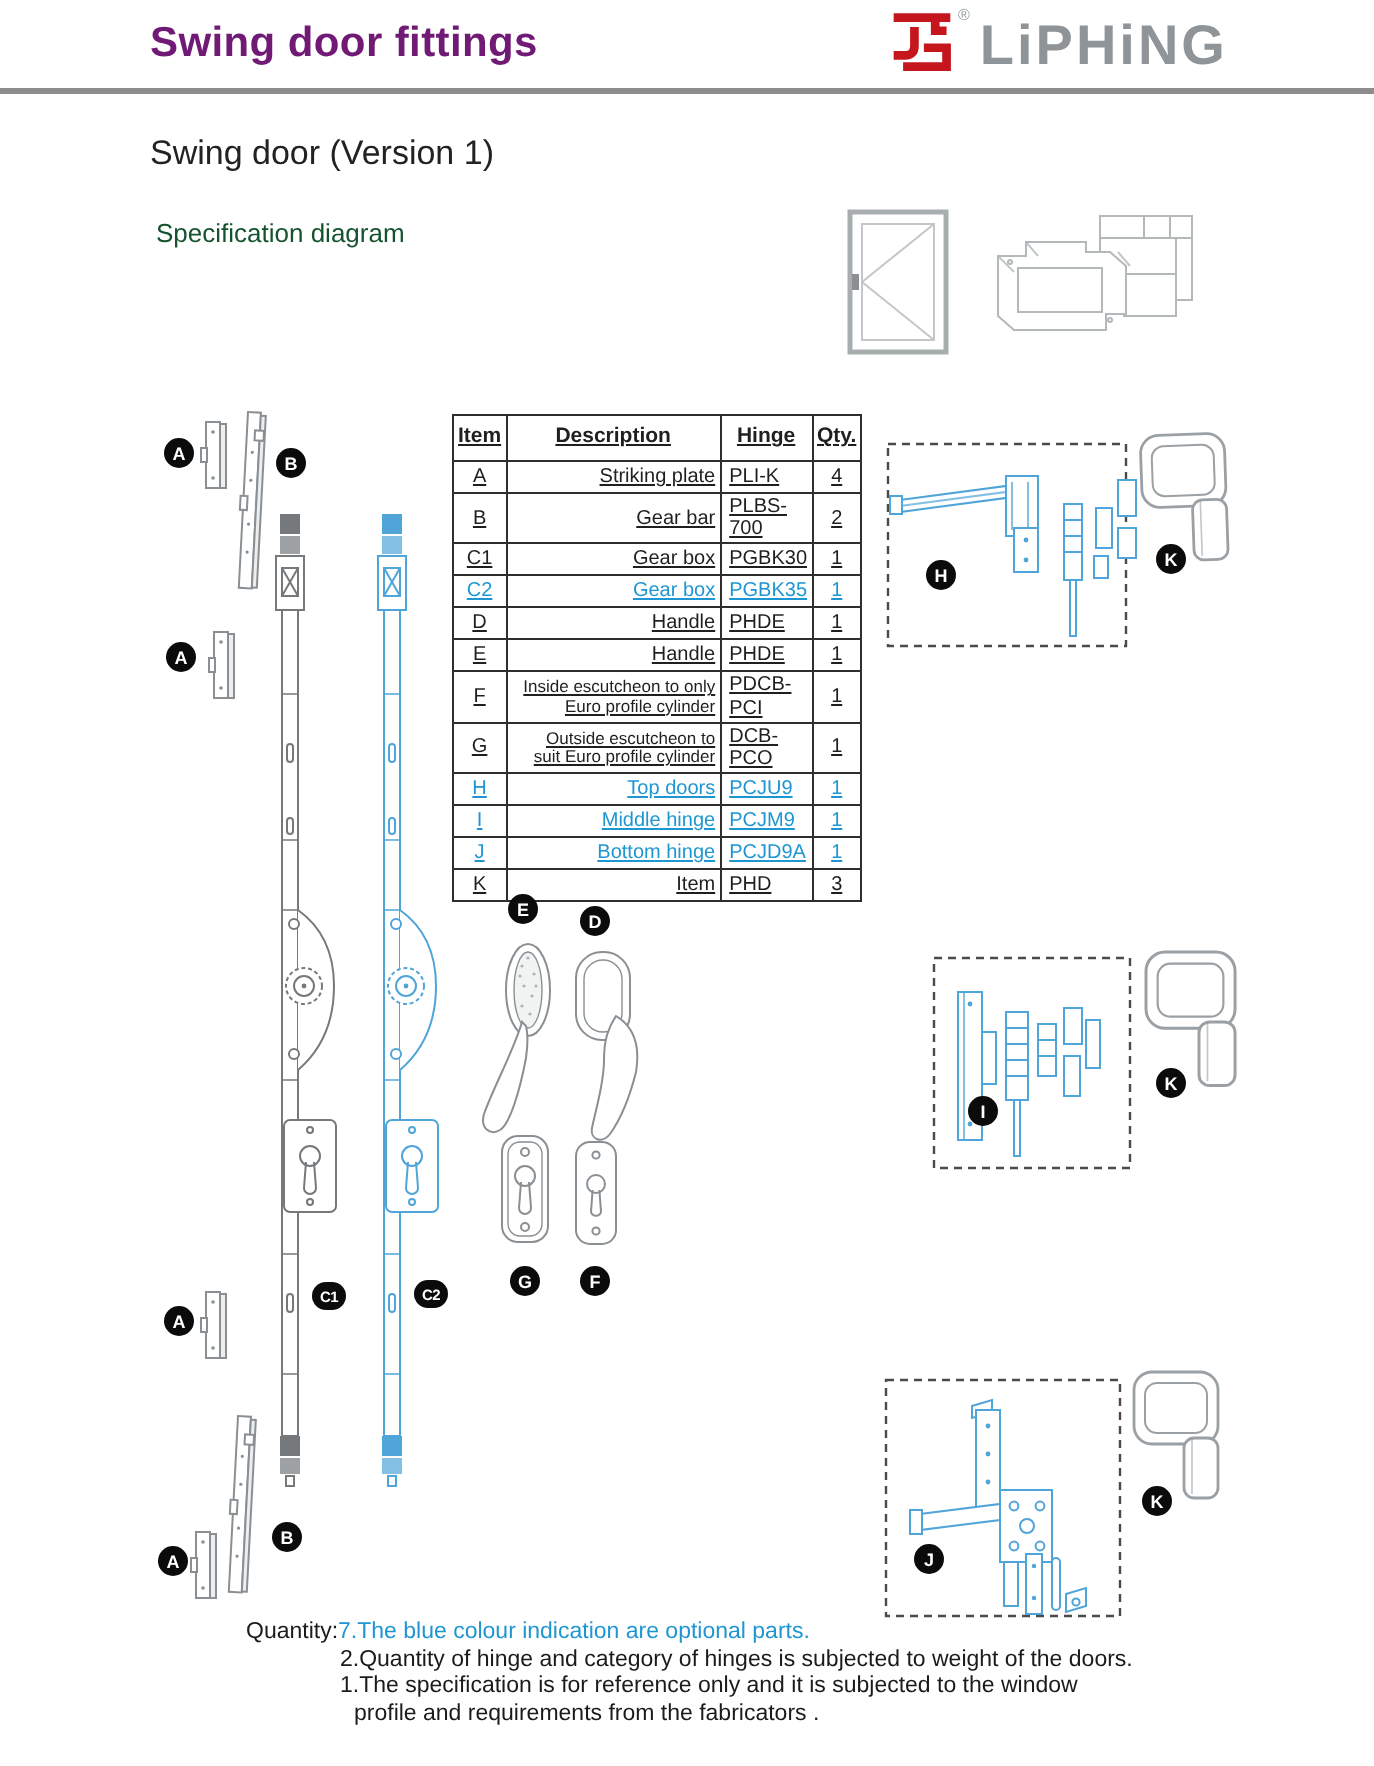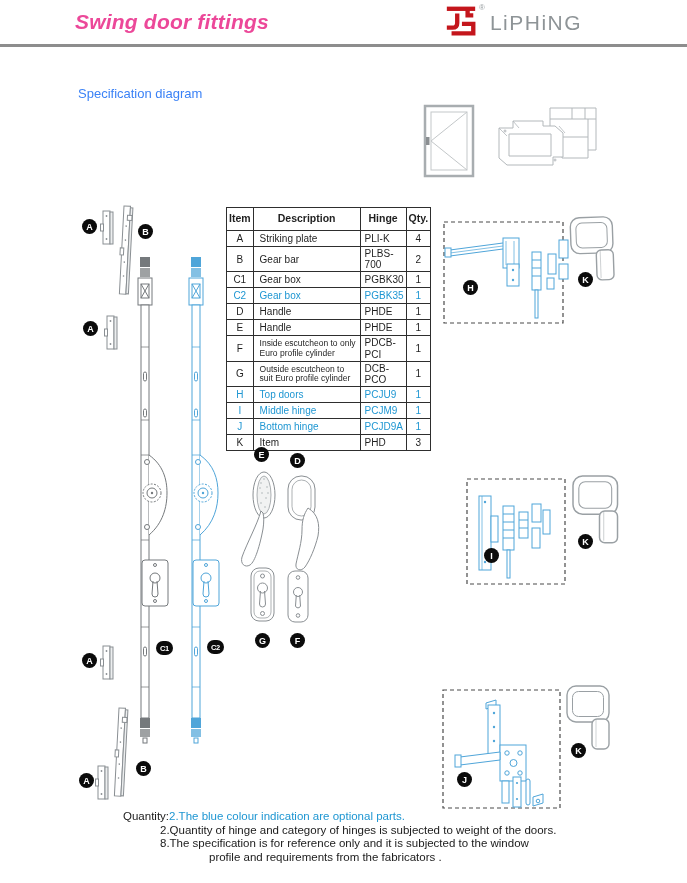--- a/index.html
+++ b/index.html
@@ -1,54 +1,54 @@
 <!DOCTYPE html>
 <html><head>
 <meta charset="utf-8">
 <style>
   html,body{margin:0;padding:0;background:#fff;}
   .page{position:relative;width:687px;height:883px;background:#ffffff;overflow:hidden;
         font-family:"Liberation Sans",sans-serif;}
 
   
-  .page-title{position:absolute;left:75px;top:10px;font-size:21px;font-weight:bold;color:#ec4899;letter-spacing:.2px;font-style:italic;}
+  .page-title{position:absolute;left:75px;top:10px;font-size:21px;font-weight:bold;color:#701a75;letter-spacing:.2px;}
   .header-rule{position:absolute;left:0;top:44px;width:687px;height:3px;background:#8d8d8d;}
   .logo{position:absolute;left:444px;top:3px;display:flex;align-items:flex-start;}
   .logo-glyph{width:34px;height:38px;}
   .logo-reg{font-size:8px;color:#9aa0a3;margin:0 0 0 1px;line-height:10px;}
-  .logo-text{font-size:21px;font-weight:normal;color:#8e9497;letter-spacing:1.5px;margin-left:5px;line-height:40px;}
+  .logo-text{font-size:28px;font-weight:bold;color:#8e9497;letter-spacing:1.5px;margin-left:5px;line-height:40px;}
 
   .version-title{position:absolute;left:75px;top:67px;font-size:17px;color:#222;}
-  .spec-subtitle{position:absolute;left:78px;top:86px;font-size:13px;color:#3b82f6;}
+  .spec-subtitle{position:absolute;left:78px;top:109px;font-size:13px;color:#14532d;}
 
   
   .parts-table{position:absolute;left:226px;top:207px;border-collapse:collapse;table-layout:fixed;background:#fff;}
   .parts-table th,.parts-table td{border:1px solid #2e2e2e;font-size:10px;color:#1f1f1f;
-        padding:1px 2px;line-height:1.12;overflow:hidden;}
+        padding:1px 2px;line-height:1.12;overflow:hidden;text-decoration:underline;}
   .parts-table th{font-weight:bold;font-size:10.5px;height:20px;text-align:center;}
   .parts-table td{height:13px;}
   .parts-table td.c-item,.parts-table td.c-qty{text-align:center;}
-  .parts-table td.c-desc{padding-left:6px;}
+  .parts-table td.c-desc{padding-left:6px;text-align:right;}
   .parts-table td.c-code{padding-left:4px;}
   .parts-table tr.tall td{height:21px;}
   .parts-table tr.tall td.c-desc{font-size:8.5px;line-height:1.1;}
   .parts-table tr.opt td{color:#1E96D2;}
 
   
   .plabel{position:absolute;width:15px;height:15px;border-radius:50%;background:#0b0b0b;color:#fff;
           font-size:9px;font-weight:bold;display:flex;align-items:center;justify-content:center;z-index:5;}
   .plabel.wide{width:17px;height:14px;border-radius:8px;font-size:7.5px;letter-spacing:-.3px;}
 
   
   .remarks{position:absolute;left:123px;top:810px;font-size:11.5px;color:#1b1b1b;line-height:13.6px;}
   .remarks .blue{color:#1E96D2;}
   .remarks-row{white-space:nowrap;}
   .remarks-label{display:inline-block;}
-  .cont{margin-left:37px;white-space:nowrap;}
-  .indent{margin-left:86px;white-space:nowrap;}
+  .cont{margin-left:47px;white-space:nowrap;}
+  .indent{margin-left:54px;white-space:nowrap;}
 
   .drawing-layer{position:absolute;left:0;top:0;z-index:1;}
 </style>
 </head>
 <body>
 
 <div class="page">
 
   <div class="page-title">Swing door fittings</div>
   <div class="logo">
@@ -58,20 +58,21 @@
         <path d="M25,6 V13 H31"></path>
         <path d="M14,11 V21 Q14,26 9,26 H3"></path>
         <path d="M8,32 H31 V22 H19"></path>
       </g>
     </svg>
     <span class="logo-reg">®</span>
     <span class="logo-text">LiPHiNG</span>
   </div>
   <div class="header-rule"></div>
 
+  <div class="version-title">Swing door (Version 1)</div>
   <div class="spec-subtitle">Specification diagram</div>
 
   <svg class="drawing-layer" width="687" height="883" viewBox="0 0 687 883">
     <defs>
       <g id="strike-plate" stroke="#8a8f93" stroke-width="1">
         <rect x="0" y="0" width="7" height="33" fill="#fff"></rect>
         <rect x="7" y="1" width="3" height="32" fill="#eceeef"></rect>
         <rect x="-2.5" y="13" width="3" height="7" fill="#fff"></rect>
         <circle cx="3.5" cy="5" r="0.9" fill="#8a8f93" stroke="none"></circle>
         <circle cx="3.5" cy="28" r="0.9" fill="#8a8f93" stroke="none"></circle>
@@ -359,20 +360,20 @@
   <div class="plabel" style="left:290px;top:633px">F</div>
   <div class="plabel" style="left:463px;top:280px">H</div>
   <div class="plabel" style="left:578px;top:272px">K</div>
   <div class="plabel" style="left:484px;top:548px">I</div>
   <div class="plabel" style="left:578px;top:534px">K</div>
   <div class="plabel" style="left:457px;top:772px">J</div>
   <div class="plabel" style="left:571px;top:743px">K</div>
 
   <div class="remarks">
     <div class="remarks-row">
-      <span class="remarks-label">Quantity:</span><span class="blue">2.The blue colour indication are optional parts.</span>
+      <span class="remarks-label">Quantity:</span><span class="blue">7.The blue colour indication are optional parts.</span>
     </div>
     <div class="cont">2.Quantity of hinge and category of hinges is subjected to weight of the doors.</div>
-    <div class="cont">8.The specification is for reference only and it is subjected to the window</div>
+    <div class="cont">1.The specification is for reference only and it is subjected to the window</div>
     <div class="indent">profile and requirements from the fabricators .</div>
   </div>
 
 </div>
 
 </body></html>

